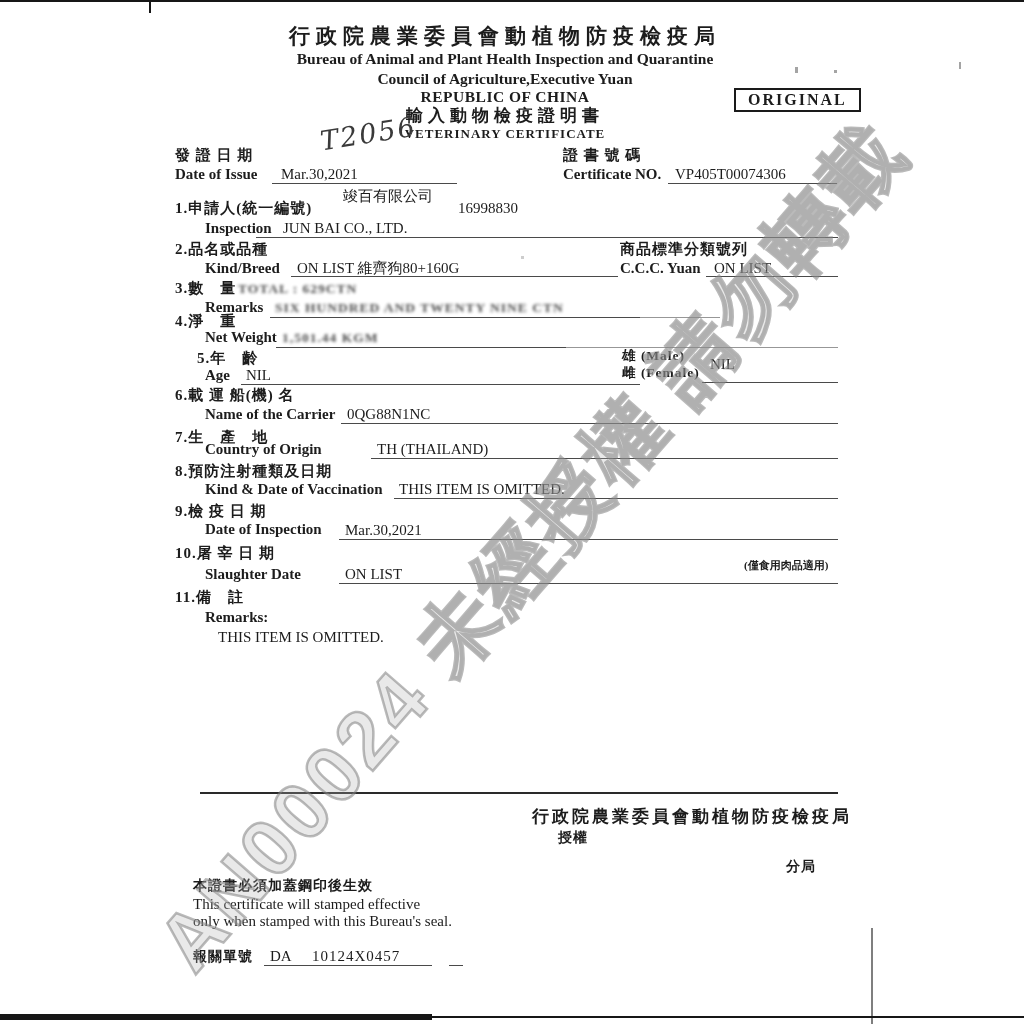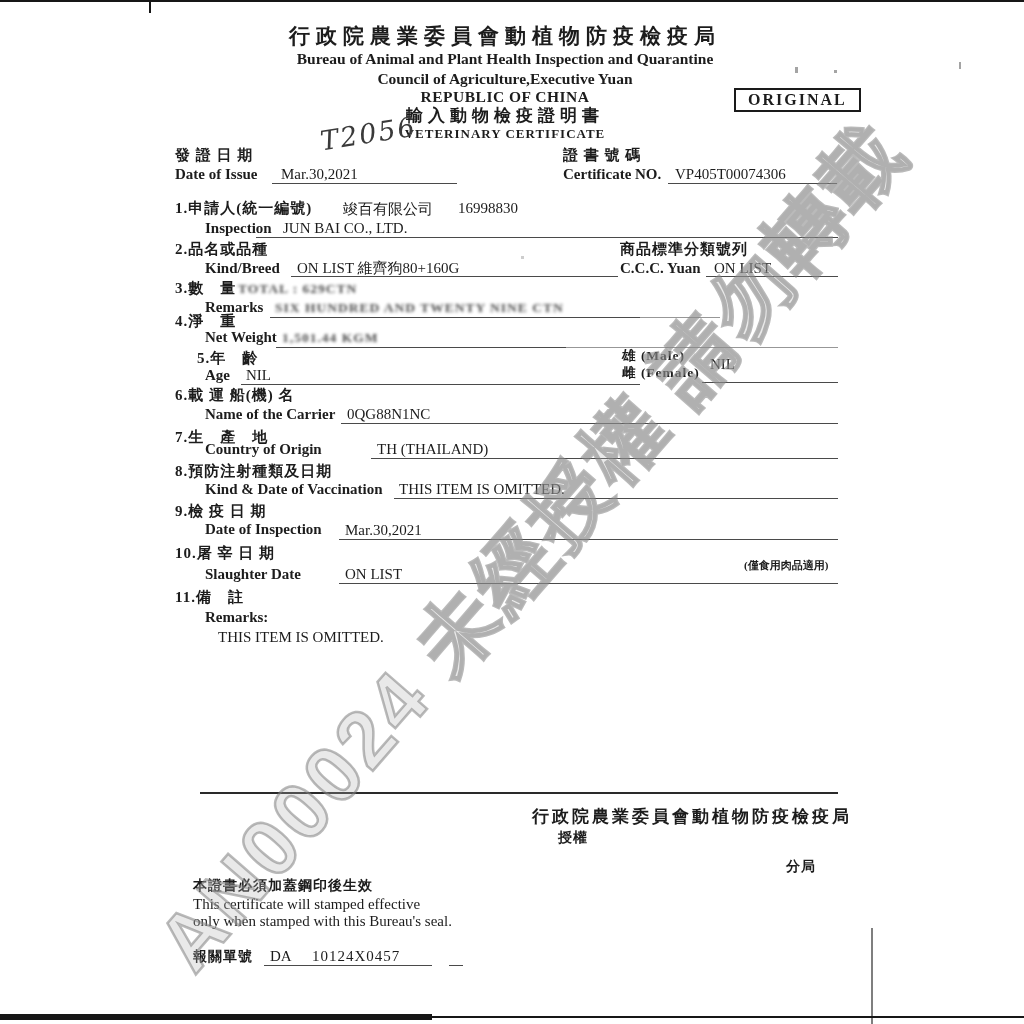--- a/index.html
+++ b/index.html
@@ -69,21 +69,21 @@
 <div class="abs enb" style="left:175px;top:166px;">Date of Issue</div>
 <div class="abs val" style="left:281px;top:166px;">Mar.30,2021</div>
 <div class="ul" style="left:272px;top:167px;width:185px;height:16px;"></div>
 
 <div class="abs zh" style="left:563px;top:146px;">證 書 號 碼</div>
 <div class="abs enb" style="left:563px;top:166px;">Certificate NO.</div>
 <div class="abs val" style="left:675px;top:166px;">VP405T00074306</div>
 <div class="ul" style="left:668px;top:167px;width:169px;height:16px;"></div>
 
 <div class="abs zh" style="left:175px;top:199px;">1.申請人(統一編號)</div>
-<div class="abs val" style="left:343px;top:200px;font-size:15px;">竣百有限公司</div>
+<div class="abs val" style="left:343px;top:187px;font-size:15px;">竣百有限公司</div>
 <div class="abs val" style="left:458px;top:200px;">16998830</div>
 <div class="abs enb" style="left:205px;top:220px;">Inspection</div>
 <div class="abs val" style="left:283px;top:220px;">JUN BAI CO., LTD.</div>
 <div class="ul" style="left:256px;top:221px;width:582px;height:16px;"></div>
 
 <div class="abs zh" style="left:175px;top:240px;">2.品名或品種</div>
 <div class="abs zh" style="left:620px;top:240px;">商品標準分類號列</div>
 <div class="abs enb" style="left:205px;top:260px;">Kind/Breed</div>
 <div class="abs val" style="left:297px;top:259px;">ON LIST 維齊狗80+160G</div>
 <div class="ul" style="left:291px;top:260px;width:327px;height:16px;"></div>

